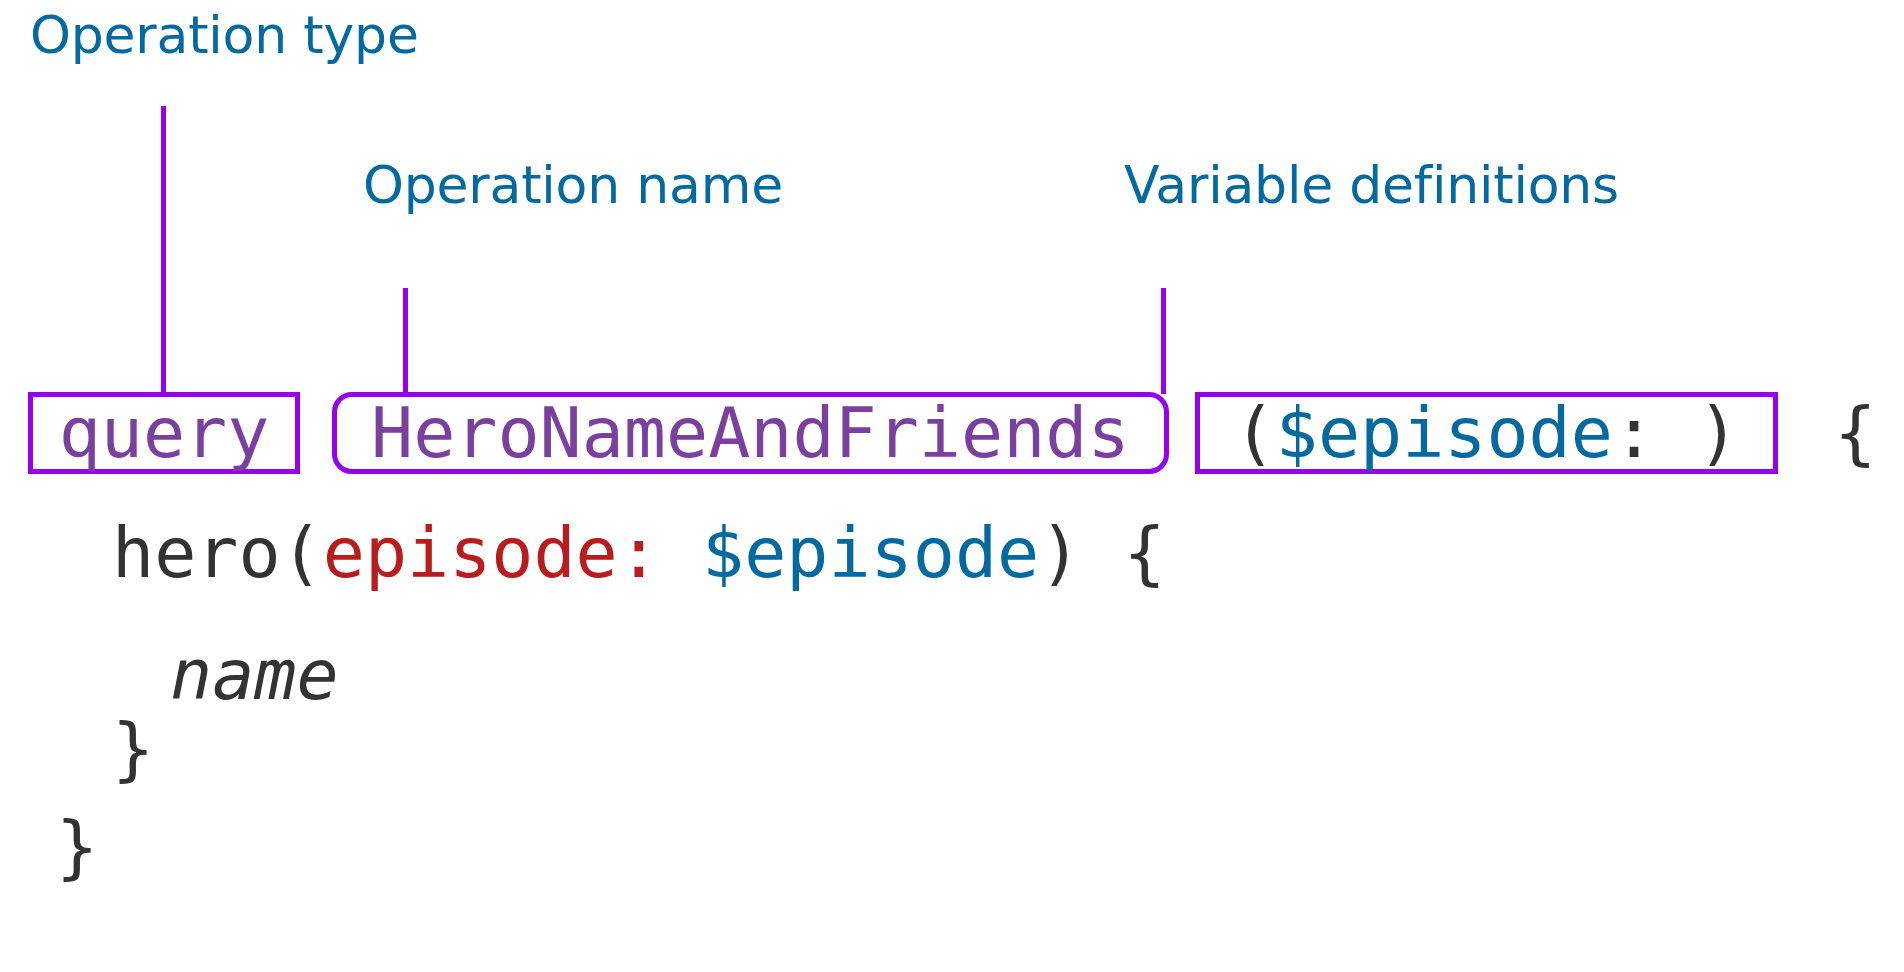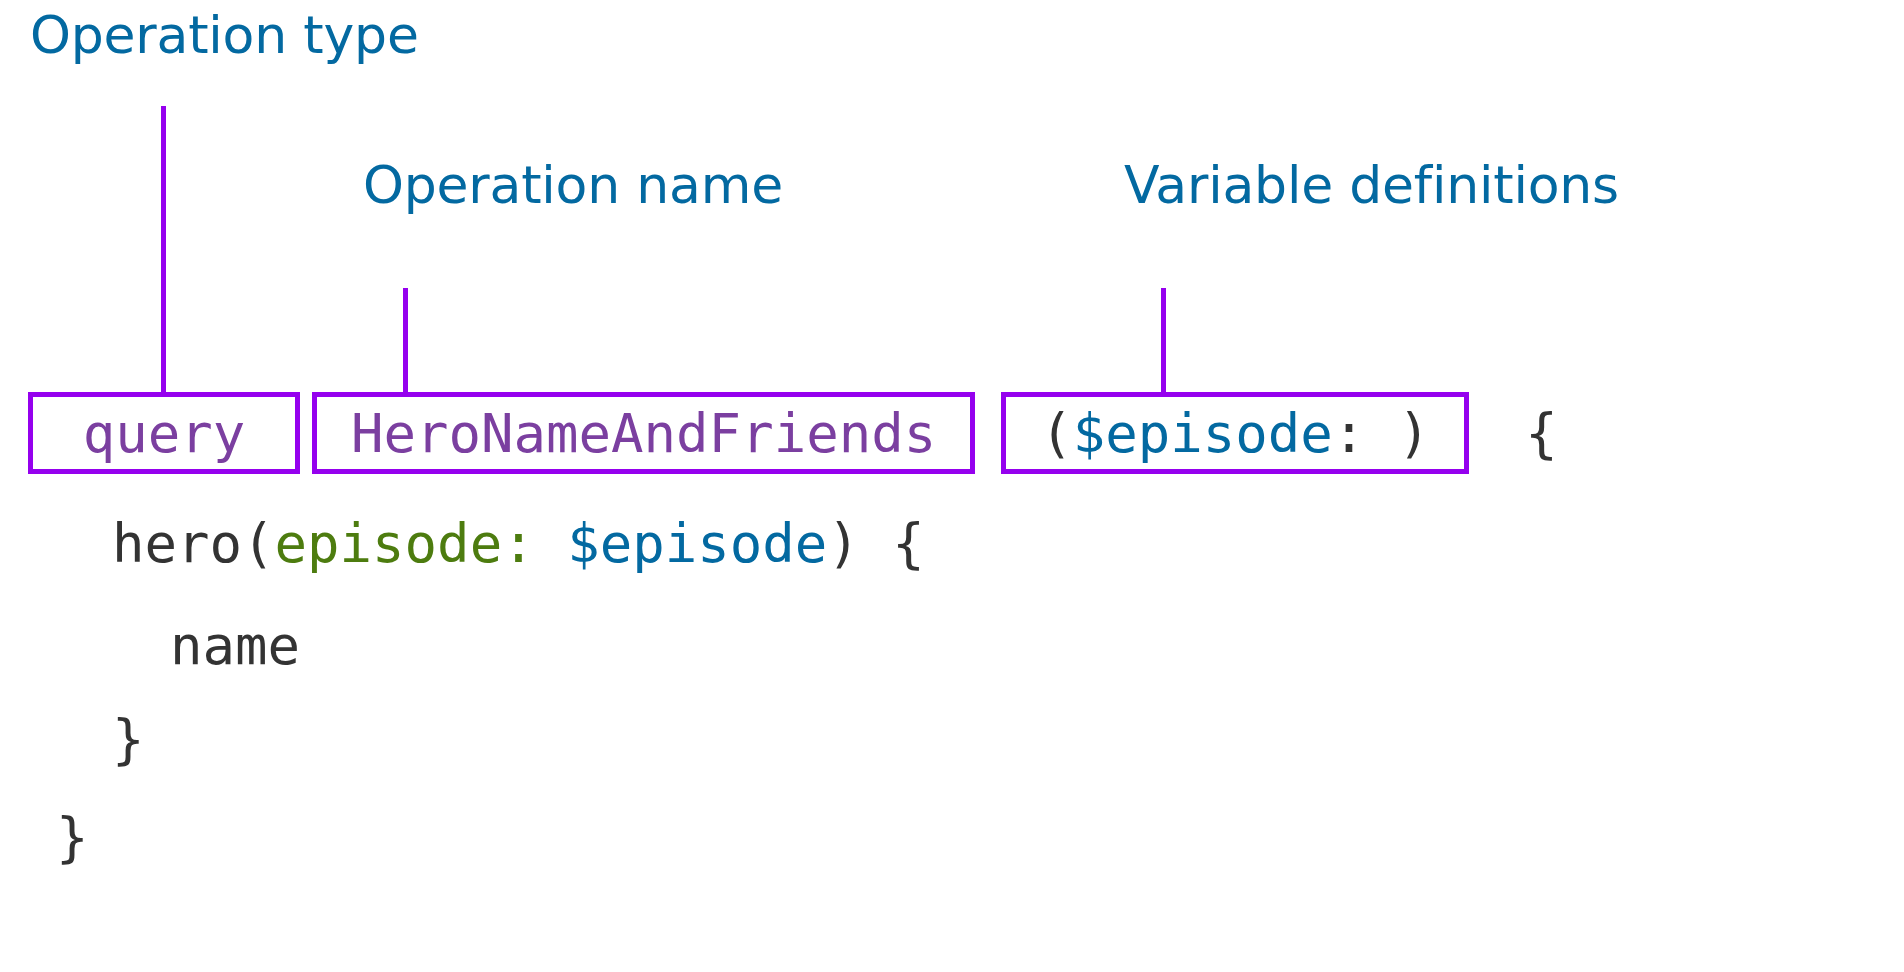--- a/index.html
+++ b/index.html
@@ -44,63 +44,63 @@
   #leader-variable-defs   { left: 1161px; top: 288px; height: 106px; }
 
   
   #code-block {
     position: absolute;
     left: 0;
     top: 0;
     width: 1588px;
     height: 972px;
     font-family: "DejaVu Sans Mono", monospace;
-    font-size: 54px;
+    font-size: 70px;
   }
 
   .code-line {
     position: absolute;
     white-space: pre;
     color: #333333;
   }
 
   #code-line-1 { left: 28px;  top: 392px; display: flex; align-items: stretch; }
   #code-line-2 { left: 112px; top: 512px; }
-  #code-line-3 { left: 170px; top: 614px; }
+  #code-line-3 { left: 170px; top: 634px; font-style: italic; }
   #code-line-4 { left: 112px; top: 708px; }
   #code-line-5 { left: 56px;  top: 806px; }
 
   
   .hl-box {
     border: 5px solid #9500ee;
     box-sizing: border-box;
     display: flex;
     align-items: center;
     justify-content: center;
     padding: 0 34px;
     height: 82px;
     background: #ffffff;
     white-space: pre;
   }
   #box-operation-type { width: 272px; }
-  #box-operation-name { margin-left: 12px; }
+  #box-operation-name { margin-left: 32px; border-radius: 20px; }
   #box-variable-defs  { margin-left: 26px; }
 
   .after-boxes {
     display: flex;
     align-items: center;
     padding-left: 56px;
     white-space: pre;
     color: #333333;
   }
 
   
   .tok-keyword  { color: #7b3fa0; }
   .tok-opname   { color: #7b3fa0; }
-  .tok-argname  { color: #4d7c0f; }
+  .tok-argname  { color: #b91c1c; }
   .tok-variable { color: #0369a1; }
   .tok-type     { color: #b5651d; }
   .tok-punct    { color: #333333; }
   .tok-field    { color: #333333; margin-top: 24px; }
 </style>
 </head>
 <body>
 
 <div id="canvas">
 

